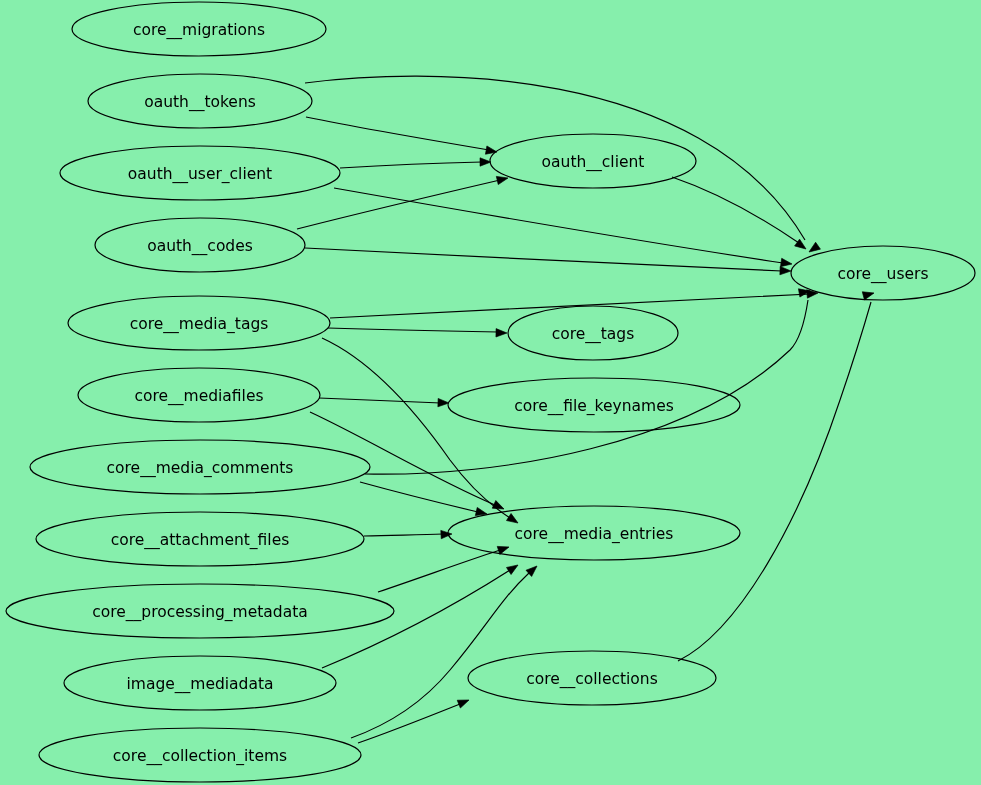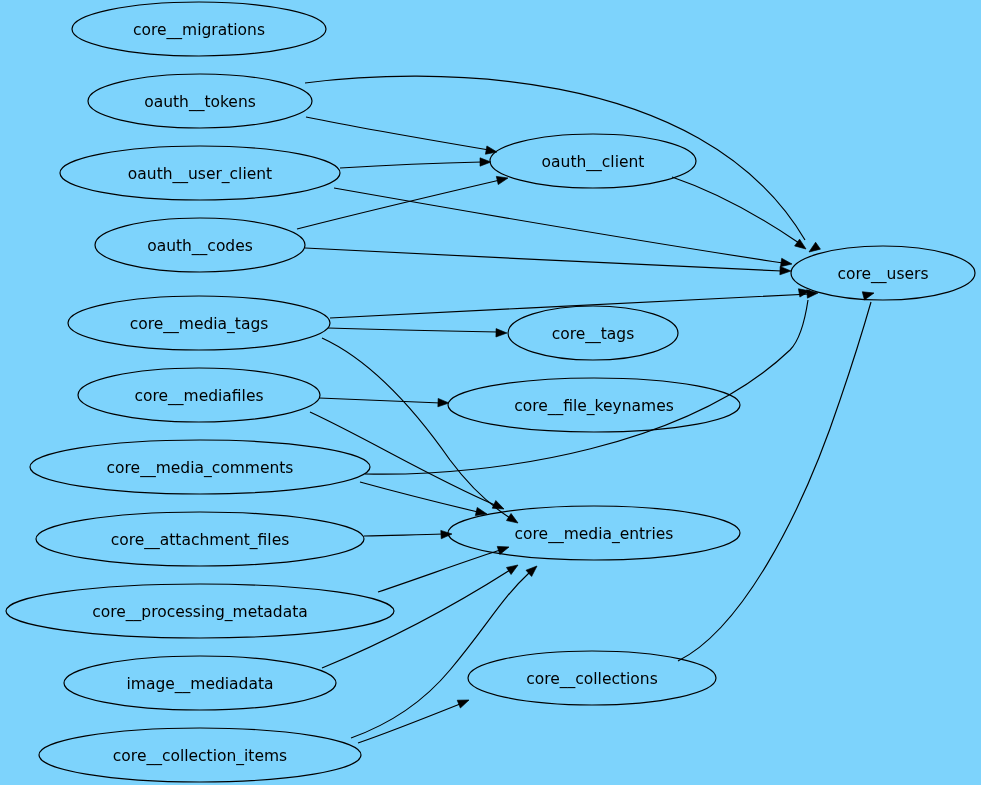--- a/index.html
+++ b/index.html
@@ -4,21 +4,21 @@
 <style>
   html, body {
     margin: 0;
     padding: 0;
     background: #ffffff;
   }
   #graph-canvas {
     position: relative;
     width: 981px;
     height: 785px;
-    background: #7dd3fc;
+    background: #86efac;
     font-family: "DejaVu Sans", sans-serif;
   }
   svg#graph-svg {
     display: block;
     width: 981px;
     height: 785px;
   }
   .node-ellipse {
     fill: none;
     stroke: #000000;

